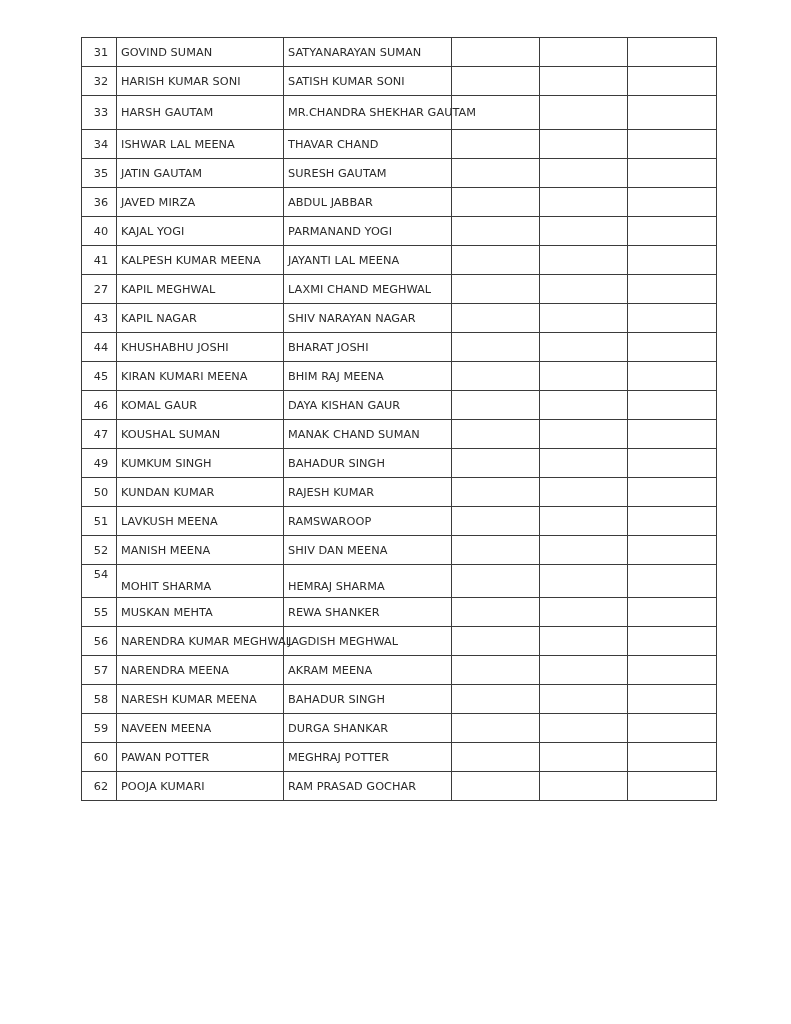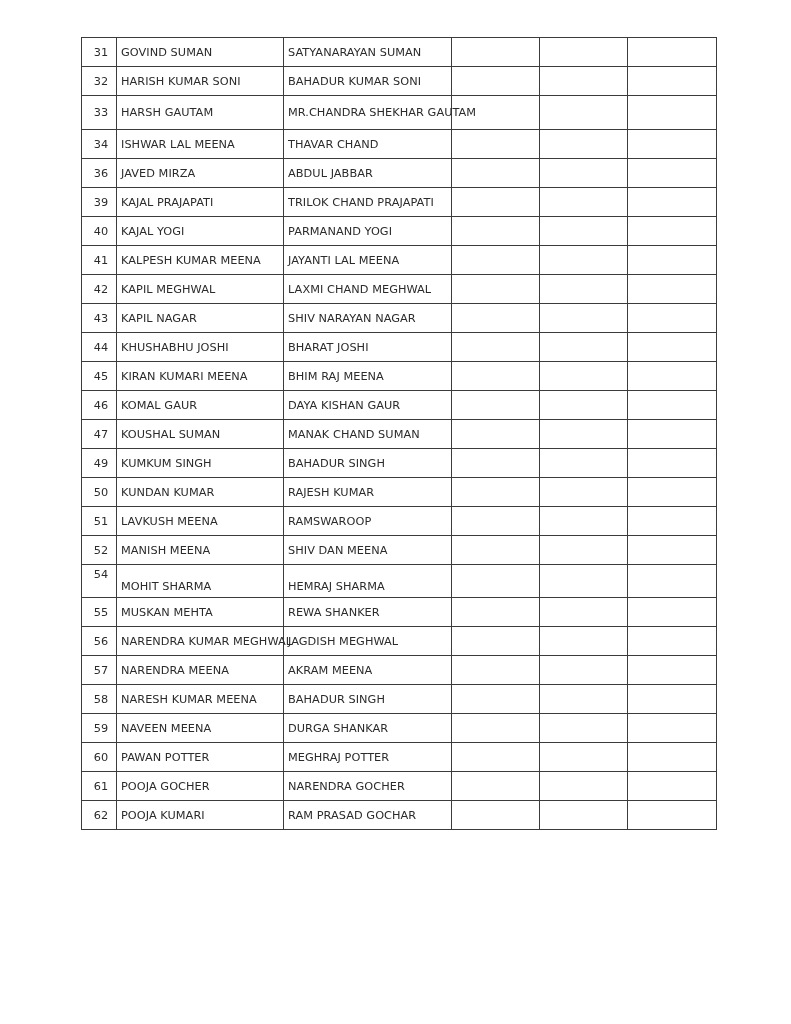--- a/index.html
+++ b/index.html
@@ -103,21 +103,21 @@
             <td class="sn">31</td>
             <td class="name">GOVIND SUMAN</td>
             <td class="father">SATYANARAYAN SUMAN</td>
             <td class="empty"></td>
             <td class="empty"></td>
             <td class="empty"></td>
           </tr>
           <tr>
             <td class="sn">32</td>
             <td class="name">HARISH KUMAR SONI</td>
-            <td class="father">BAHADUR KUMAR SONI</td>
+            <td class="father">SATISH KUMAR SONI</td>
             <td class="empty"></td>
             <td class="empty"></td>
             <td class="empty"></td>
           </tr>
           <tr class="tall">
             <td class="sn">33</td>
             <td class="name">HARSH GAUTAM</td>
             <td class="father wrapcell">MR.CHANDRA SHEKHAR GAUTAM</td>
             <td class="empty"></td>
             <td class="empty"></td>
@@ -125,53 +125,53 @@
           </tr>
           <tr>
             <td class="sn">34</td>
             <td class="name">ISHWAR LAL MEENA</td>
             <td class="father">THAVAR CHAND</td>
             <td class="empty"></td>
             <td class="empty"></td>
             <td class="empty"></td>
           </tr>
           <tr>
+            <td class="sn">35</td>
+            <td class="name">JATIN GAUTAM</td>
+            <td class="father">SURESH GAUTAM</td>
+            <td class="empty"></td>
+            <td class="empty"></td>
+            <td class="empty"></td>
+          </tr>
+          <tr>
             <td class="sn">36</td>
             <td class="name">JAVED MIRZA</td>
             <td class="father">ABDUL JABBAR</td>
             <td class="empty"></td>
             <td class="empty"></td>
             <td class="empty"></td>
           </tr>
           <tr>
-            <td class="sn">39</td>
-            <td class="name">KAJAL PRAJAPATI</td>
-            <td class="father">TRILOK CHAND PRAJAPATI</td>
-            <td class="empty"></td>
-            <td class="empty"></td>
-            <td class="empty"></td>
-          </tr>
-          <tr>
             <td class="sn">40</td>
             <td class="name">KAJAL YOGI</td>
             <td class="father">PARMANAND YOGI</td>
             <td class="empty"></td>
             <td class="empty"></td>
             <td class="empty"></td>
           </tr>
           <tr>
             <td class="sn">41</td>
             <td class="name">KALPESH KUMAR MEENA</td>
             <td class="father">JAYANTI LAL MEENA</td>
             <td class="empty"></td>
             <td class="empty"></td>
             <td class="empty"></td>
           </tr>
           <tr>
-            <td class="sn">42</td>
+            <td class="sn">27</td>
             <td class="name">KAPIL MEGHWAL</td>
             <td class="father">LAXMI CHAND MEGHWAL</td>
             <td class="empty"></td>
             <td class="empty"></td>
             <td class="empty"></td>
           </tr>
           <tr>
             <td class="sn">43</td>
             <td class="name">KAPIL NAGAR</td>
             <td class="father">SHIV NARAYAN NAGAR</td>
@@ -288,28 +288,20 @@
             <td class="name">NAVEEN MEENA</td>
             <td class="father">DURGA SHANKAR</td>
             <td class="empty"></td>
             <td class="empty"></td>
             <td class="empty"></td>
           </tr>
           <tr>
             <td class="sn">60</td>
             <td class="name">PAWAN POTTER</td>
             <td class="father">MEGHRAJ POTTER</td>
-            <td class="empty"></td>
-            <td class="empty"></td>
-            <td class="empty"></td>
-          </tr>
-          <tr>
-            <td class="sn">61</td>
-            <td class="name">POOJA GOCHER</td>
-            <td class="father">NARENDRA GOCHER</td>
             <td class="empty"></td>
             <td class="empty"></td>
             <td class="empty"></td>
           </tr>
           <tr>
             <td class="sn">62</td>
             <td class="name">POOJA KUMARI</td>
             <td class="father">RAM PRASAD GOCHAR</td>
             <td class="empty"></td>
             <td class="empty"></td>

